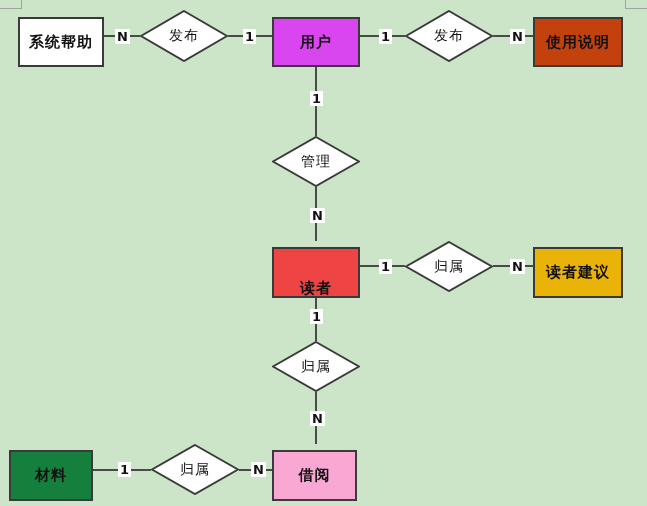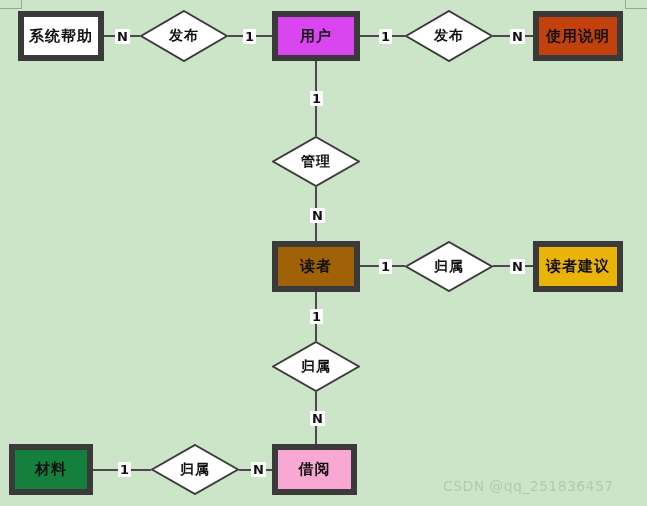--- a/index.html
+++ b/index.html
@@ -25,25 +25,26 @@
     height: 14px;
     border: 1px solid #9aa79a;
   }
   .corner-mark.tl { left: -1px;  top: -6px;  border-top: none; border-left: none; }
   .corner-mark.tr { right: -1px; top: -6px;  border-top: none; border-right: none; }
 
   
   .entity {
     position: absolute;
     background: #ffffff;
-    border: 6px solid #14b8a6;
+    border: 2px solid #14b8a6;
     box-sizing: border-box;
     display: flex;
     align-items: center;
     justify-content: center;
+    margin-top: 6px;
   }
   .entity .label {
     font-size: 15px;
     font-weight: bold;
     color: #111111;
     letter-spacing: 1px;
     line-height: 1;
     white-space: nowrap;
   }
 
@@ -53,21 +54,21 @@
   }
   .diamond svg { display: block; }
   .diamond .label {
     position: absolute;
     left: 0; top: 0;
     width: 100%; height: 100%;
     display: flex;
     align-items: center;
     justify-content: center;
     font-size: 14px;
-    font-weight: bold;
+    font-weight: normal;
     color: #111111;
     letter-spacing: 1px;
     white-space: nowrap;
     pointer-events: none;
   }
 
   
   .line {
     position: absolute;
     background: #4a4a4a;
@@ -120,21 +121,21 @@
   <div id="entities-layer">
       <div class="entity" style="left: 18px; top: 11px; width: 86px; height: 50px; border-color: rgb(58, 58, 58); background: rgb(255, 255, 255);">
         <span class="label">系统帮助</span>
       </div>
       <div class="entity" style="left: 272px; top: 11px; width: 88px; height: 50px; border-color: rgb(58, 58, 58); background: #d946ef;">
         <span class="label">用户</span>
       </div>
       <div class="entity" style="left: 533px; top: 11px; width: 90px; height: 50px; border-color: rgb(58, 58, 58); background: #c2410c;">
         <span class="label">使用说明</span>
       </div>
-      <div class="entity" style="left: 272px; top: 241px; width: 88px; height: 51px; border-color: rgb(58, 58, 58); background: #a16207;">
+      <div class="entity" style="left: 272px; top: 241px; width: 88px; height: 51px; border-color: rgb(58, 58, 58); background: #ef4444; align-items: flex-end;">
         <span class="label">读者</span>
       </div>
       <div class="entity" style="left: 533px; top: 241px; width: 90px; height: 51px; border-color: rgb(58, 58, 58); background: #eab308;">
         <span class="label">读者建议</span>
       </div>
       <div class="entity" style="left: 9px; top: 444px; width: 84px; height: 51px; border-color: rgb(58, 58, 58); background: #15803d;">
         <span class="label">材料</span>
       </div>
       <div class="entity" style="left: 272px; top: 444px; width: 85px; height: 51px; border-color: rgb(58, 58, 58); background: #f9a8d4; text-align: right;">
         <span class="label">借阅</span>
@@ -186,14 +187,13 @@
       <span class="card" style="left: 310px; top: 91px; color: rgb(17, 17, 17);">1</span>
       <span class="card" style="left: 310px; top: 208px; color: rgb(17, 17, 17);">N</span>
       <span class="card" style="left: 379px; top: 259px; color: rgb(17, 17, 17);">1</span>
       <span class="card" style="left: 510px; top: 259px; color: rgb(17, 17, 17);">N</span>
       <span class="card" style="left: 310px; top: 309px; color: rgb(17, 17, 17);">1</span>
       <span class="card" style="left: 310px; top: 411px; color: rgb(17, 17, 17);">N</span>
       <span class="card" style="left: 118px; top: 462px; color: rgb(17, 17, 17);">1</span>
       <span class="card" style="left: 251px; top: 462px; color: rgb(17, 17, 17);">N</span>
     </div>
 
-  <div class="watermark" style="left: 443px; top: 478px;">CSDN @qq_251836457</div>
 </div>
 
 </body></html>

